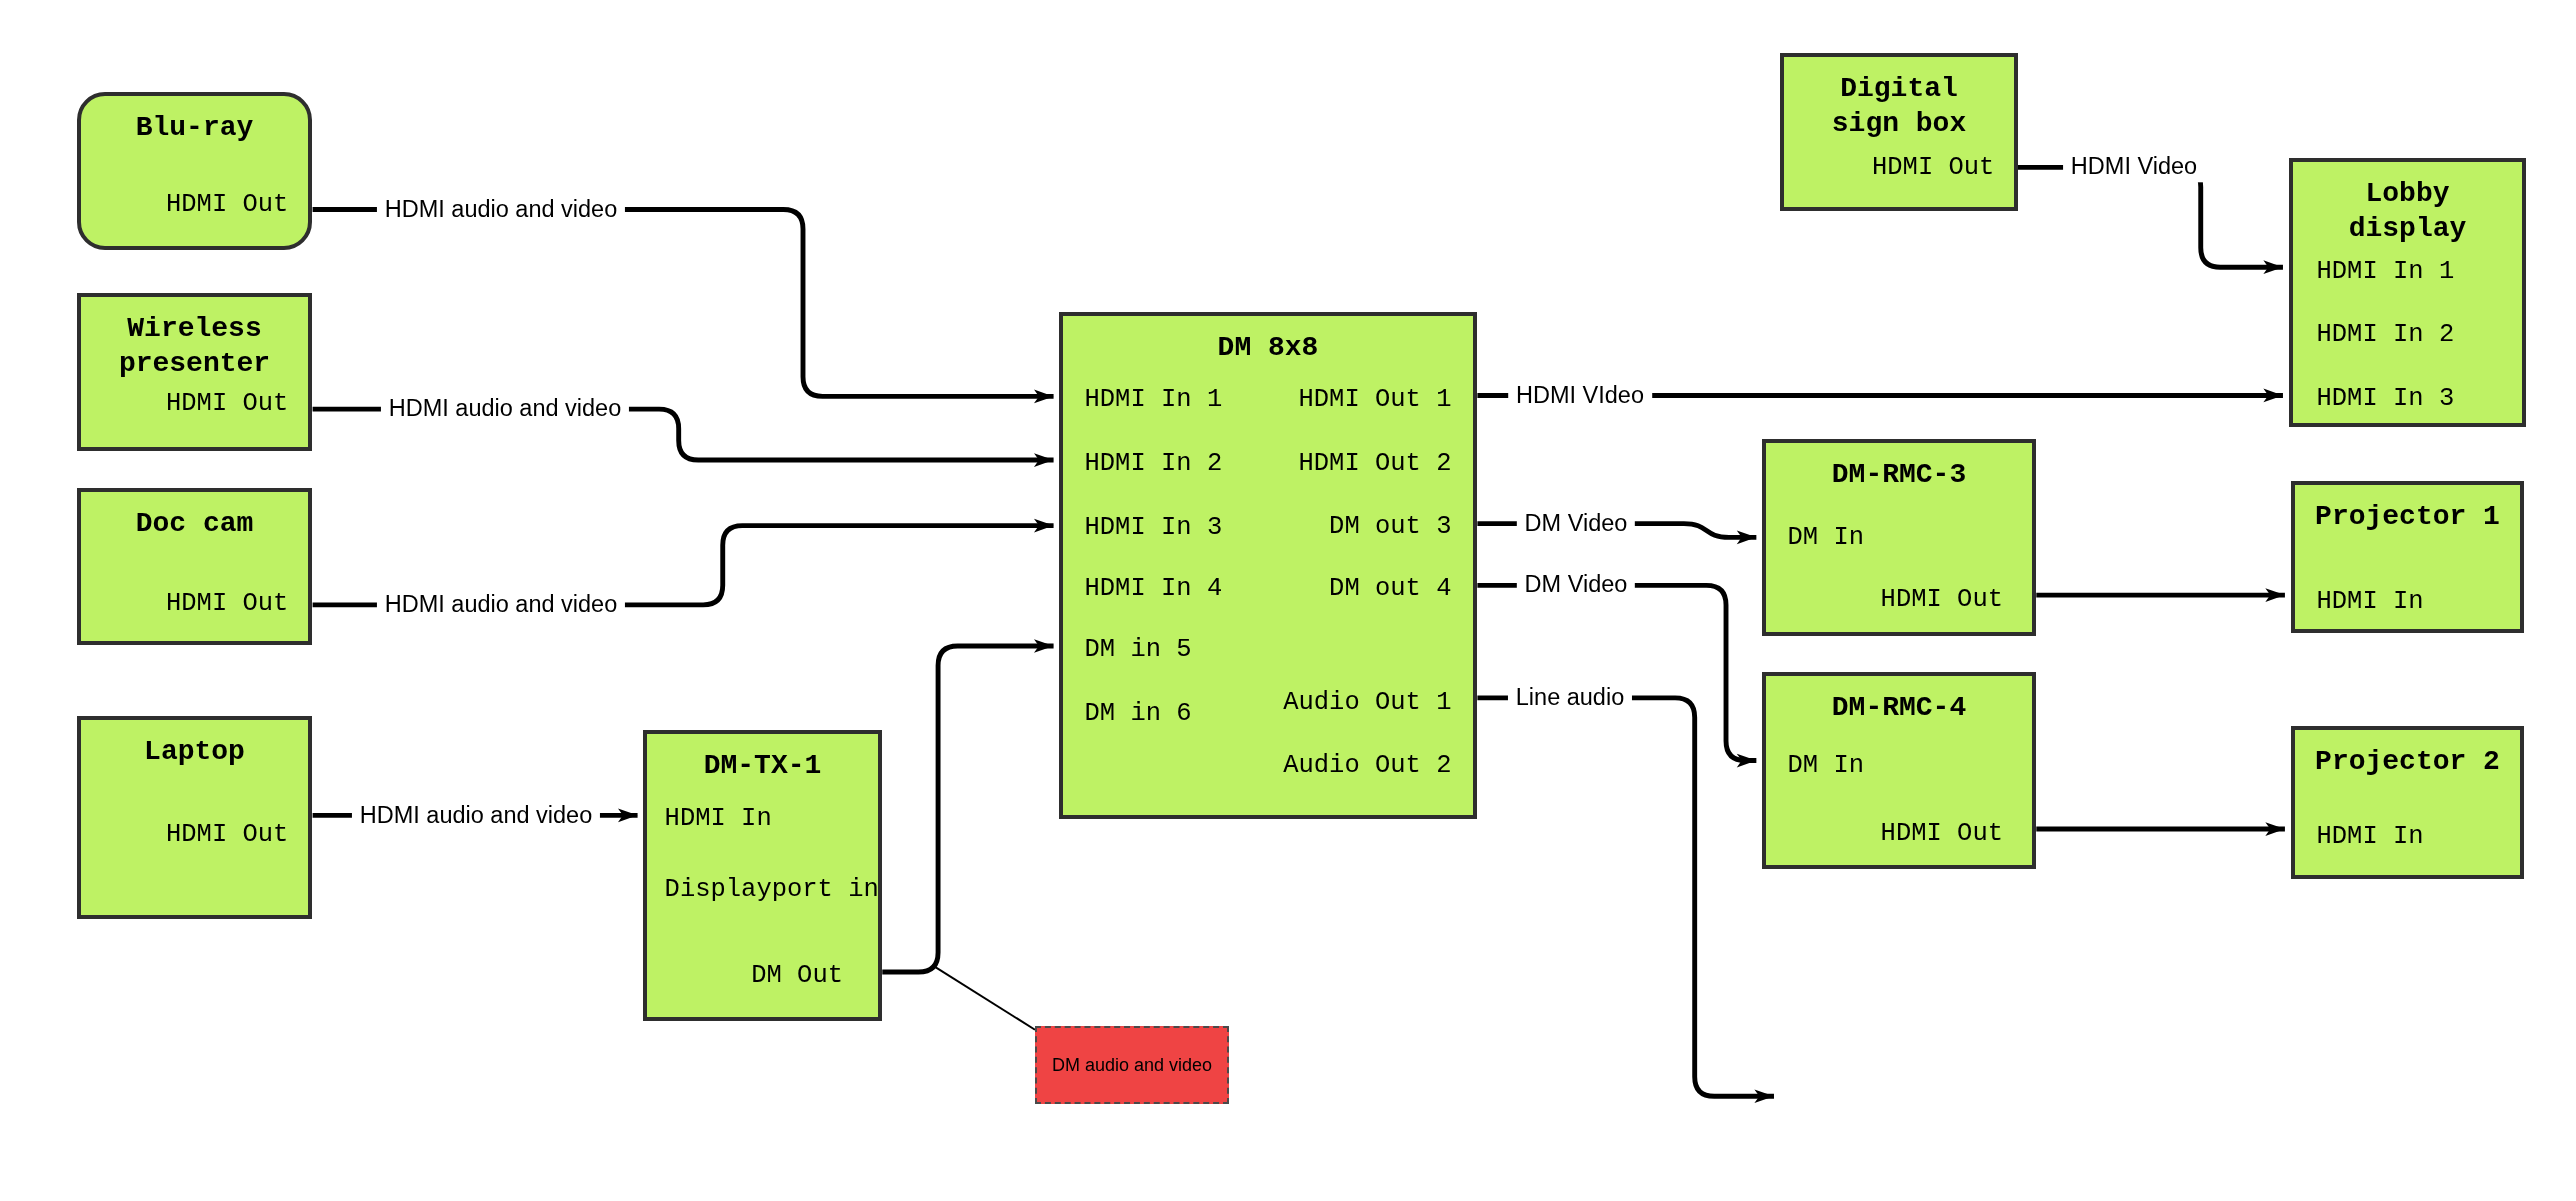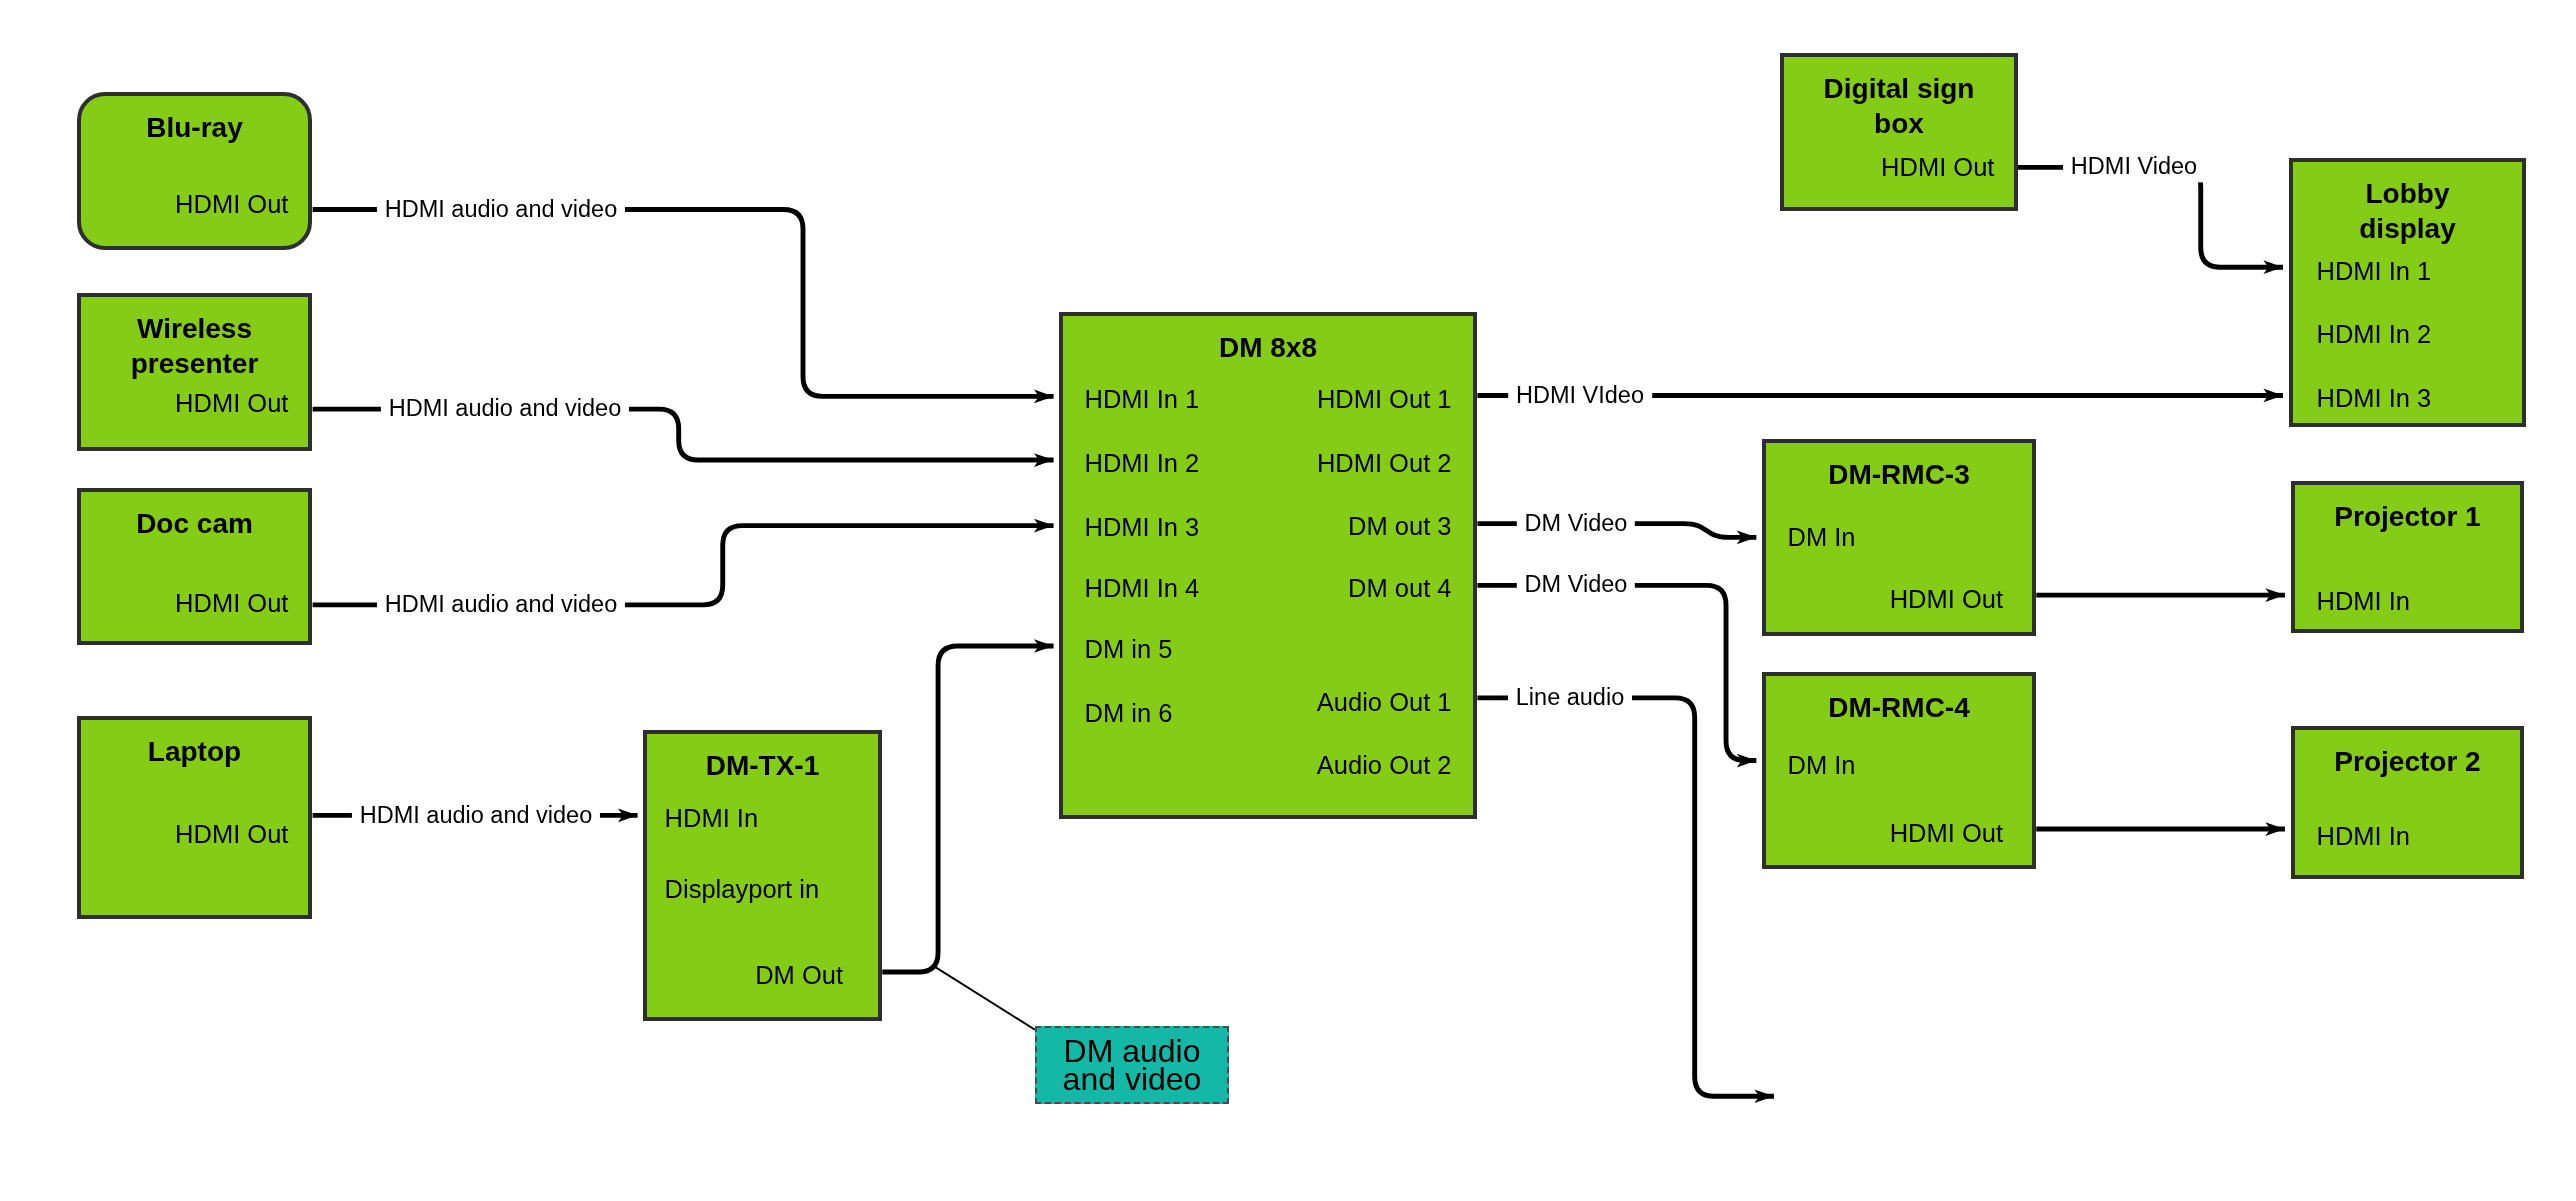--- a/index.html
+++ b/index.html
@@ -9,23 +9,24 @@
     background:#ffffff;
     font-family:"Liberation Sans", sans-serif;
     color:#000000;
     overflow:hidden;
   }
   #wires{position:absolute;left:0;top:0;width:2576px;height:1201px;}
   .edge{fill:none;stroke:#000000;stroke-width:5px;}
   .leader{fill:none;stroke:#000000;stroke-width:2px;}
   .node{
     position:absolute;
-    background:#84cc16;
+    background:#bef264;
     border:4.9px solid #2e2e2e;
     box-sizing:border-box;
+    font-family:Liberation Mono, monospace;
   }
   .node-title{
     position:absolute;
     left:0;right:0;top:13.7px;
     margin:0 auto;
     text-align:center;
     font-weight:bold;
     font-size:28px;
     line-height:35px;
   }
@@ -46,27 +47,27 @@
     transform:translate(-50%,-50%);
     background:#ffffff;
     padding:2px 7.8px;
     font-size:23.5px;
     line-height:27.4px;
     white-space:nowrap;
   }
   .callout{
     position:absolute;
     border:2px dashed #4a4a4a;
-    background:#14b8a6;
+    background:#ef4444;
     box-sizing:border-box;
     display:flex;
     align-items:center;
     justify-content:center;
     text-align:center;
-    font-size:32px;
+    font-size:18px;
     line-height:28px;
   }
   .callout span{display:block;width:162px;}
 </style>
 </head>
 <body>
 
 <div id="canvas">
 
   <svg id="wires" width="2576" height="1201" viewBox="0 0 2631 1227">

